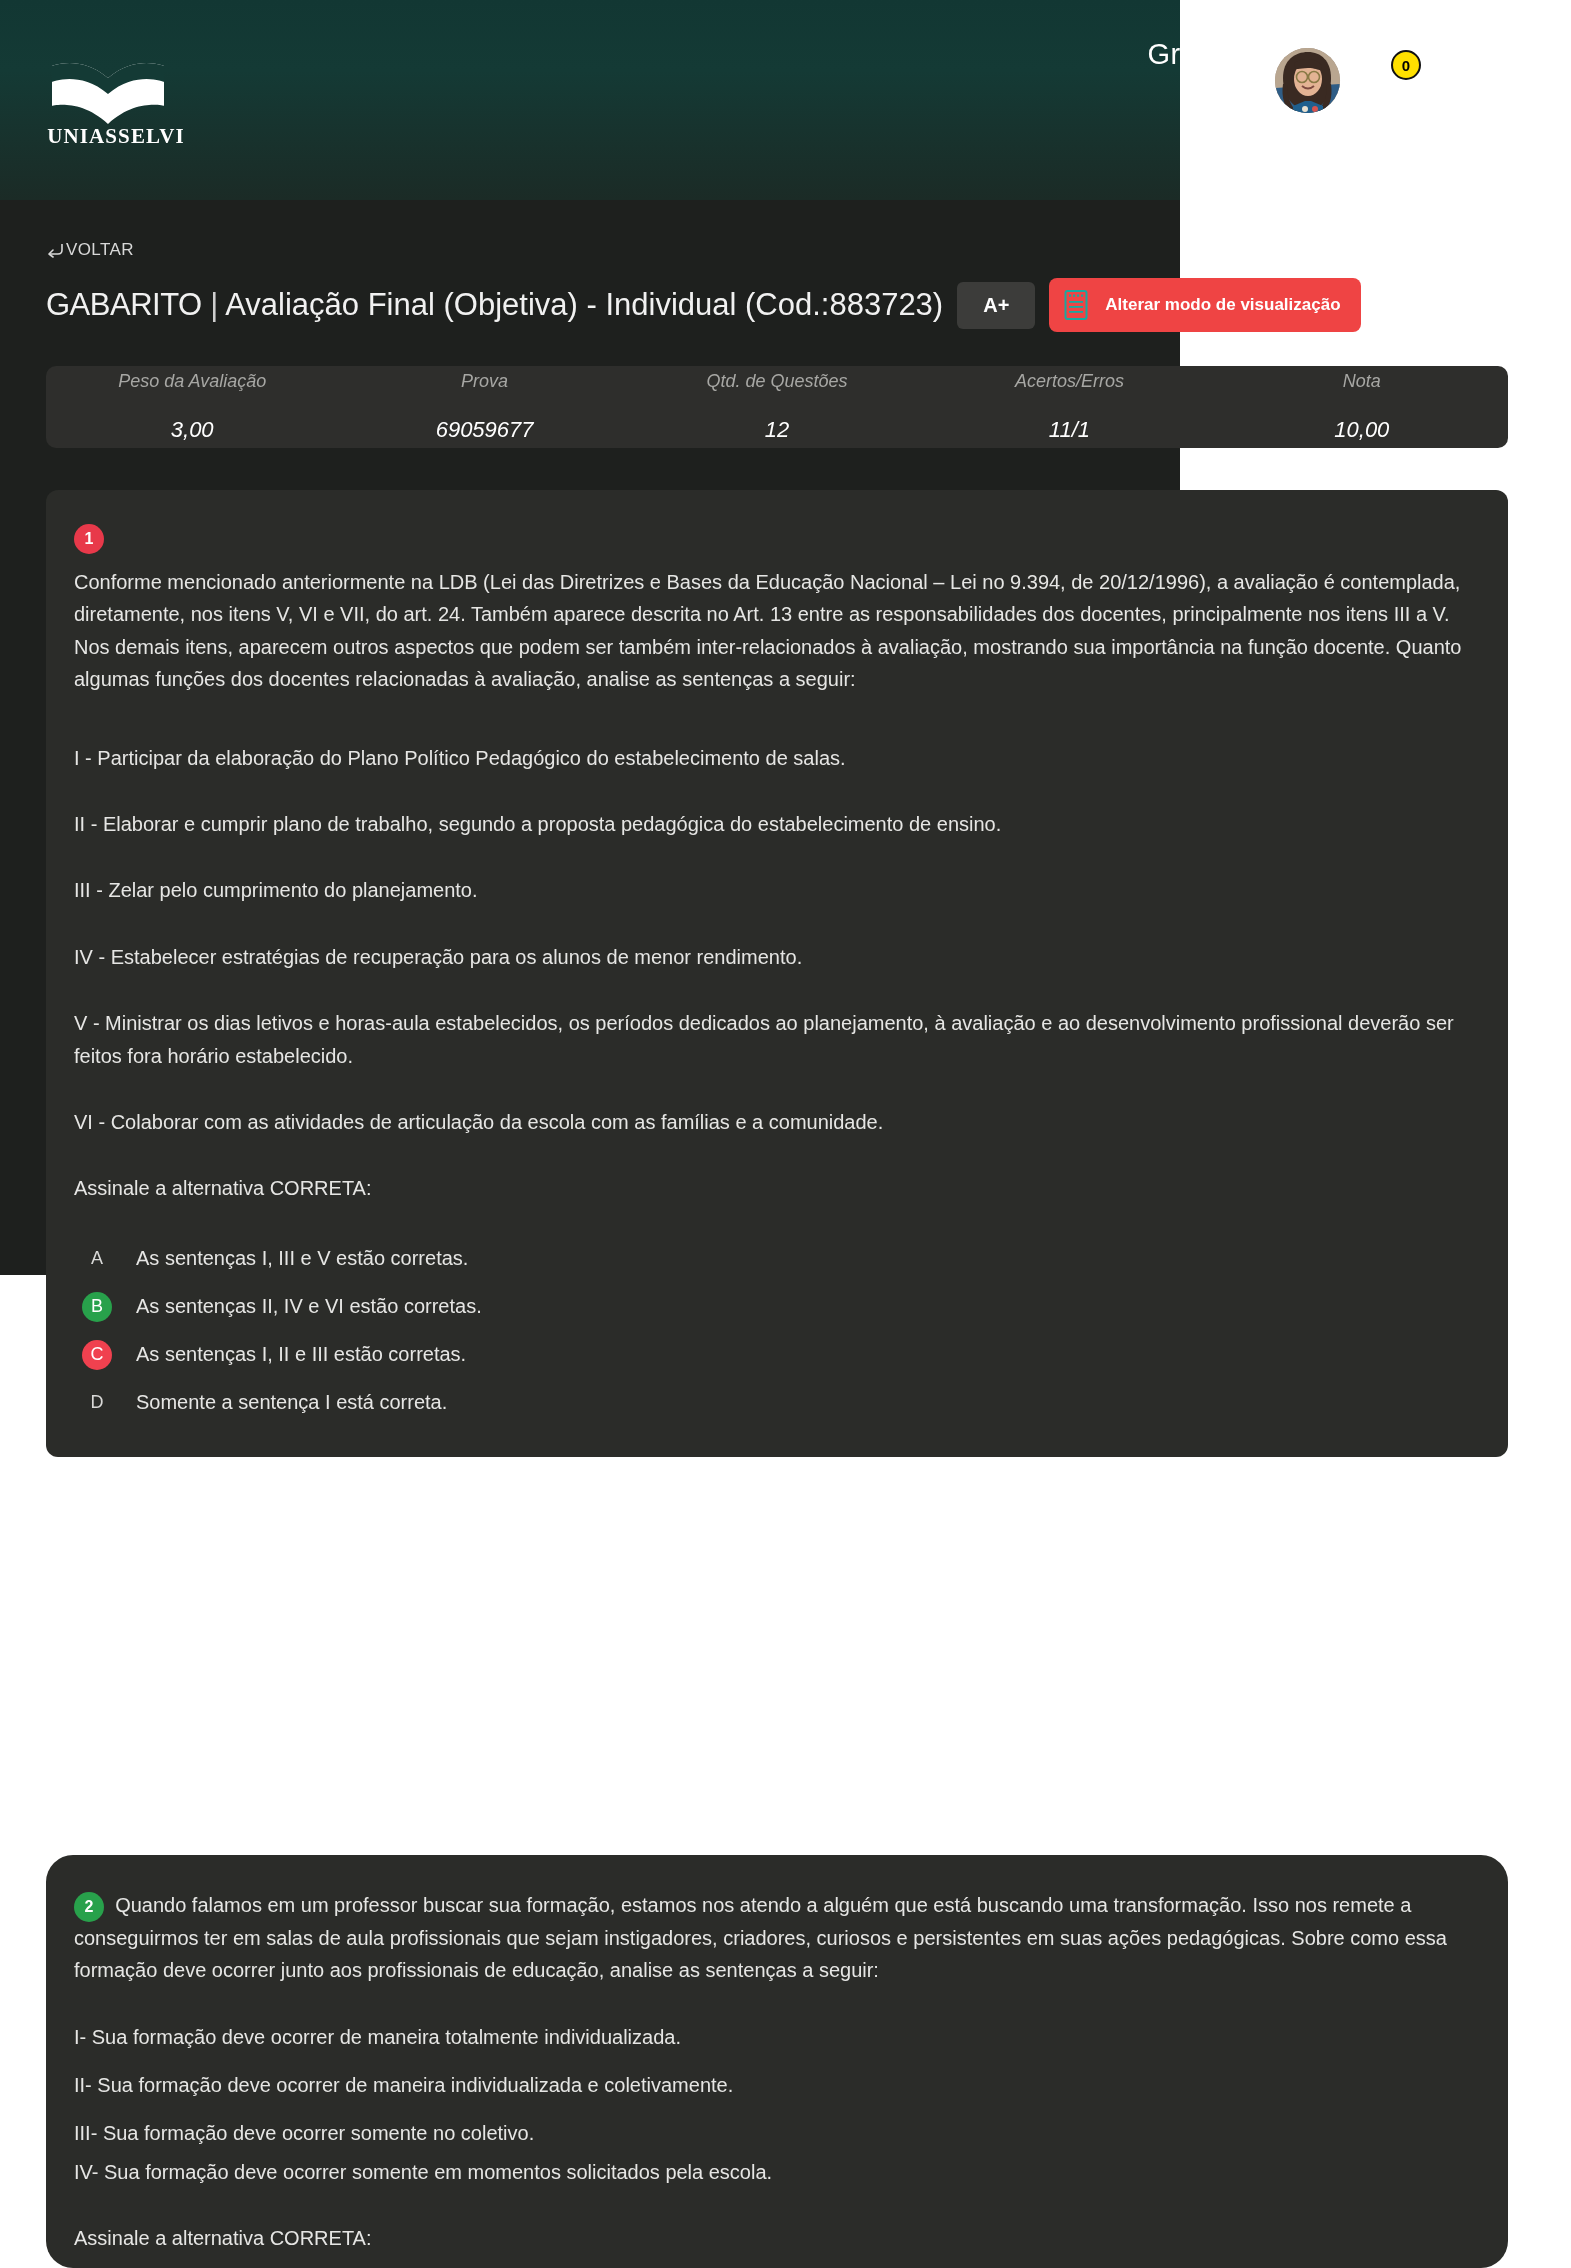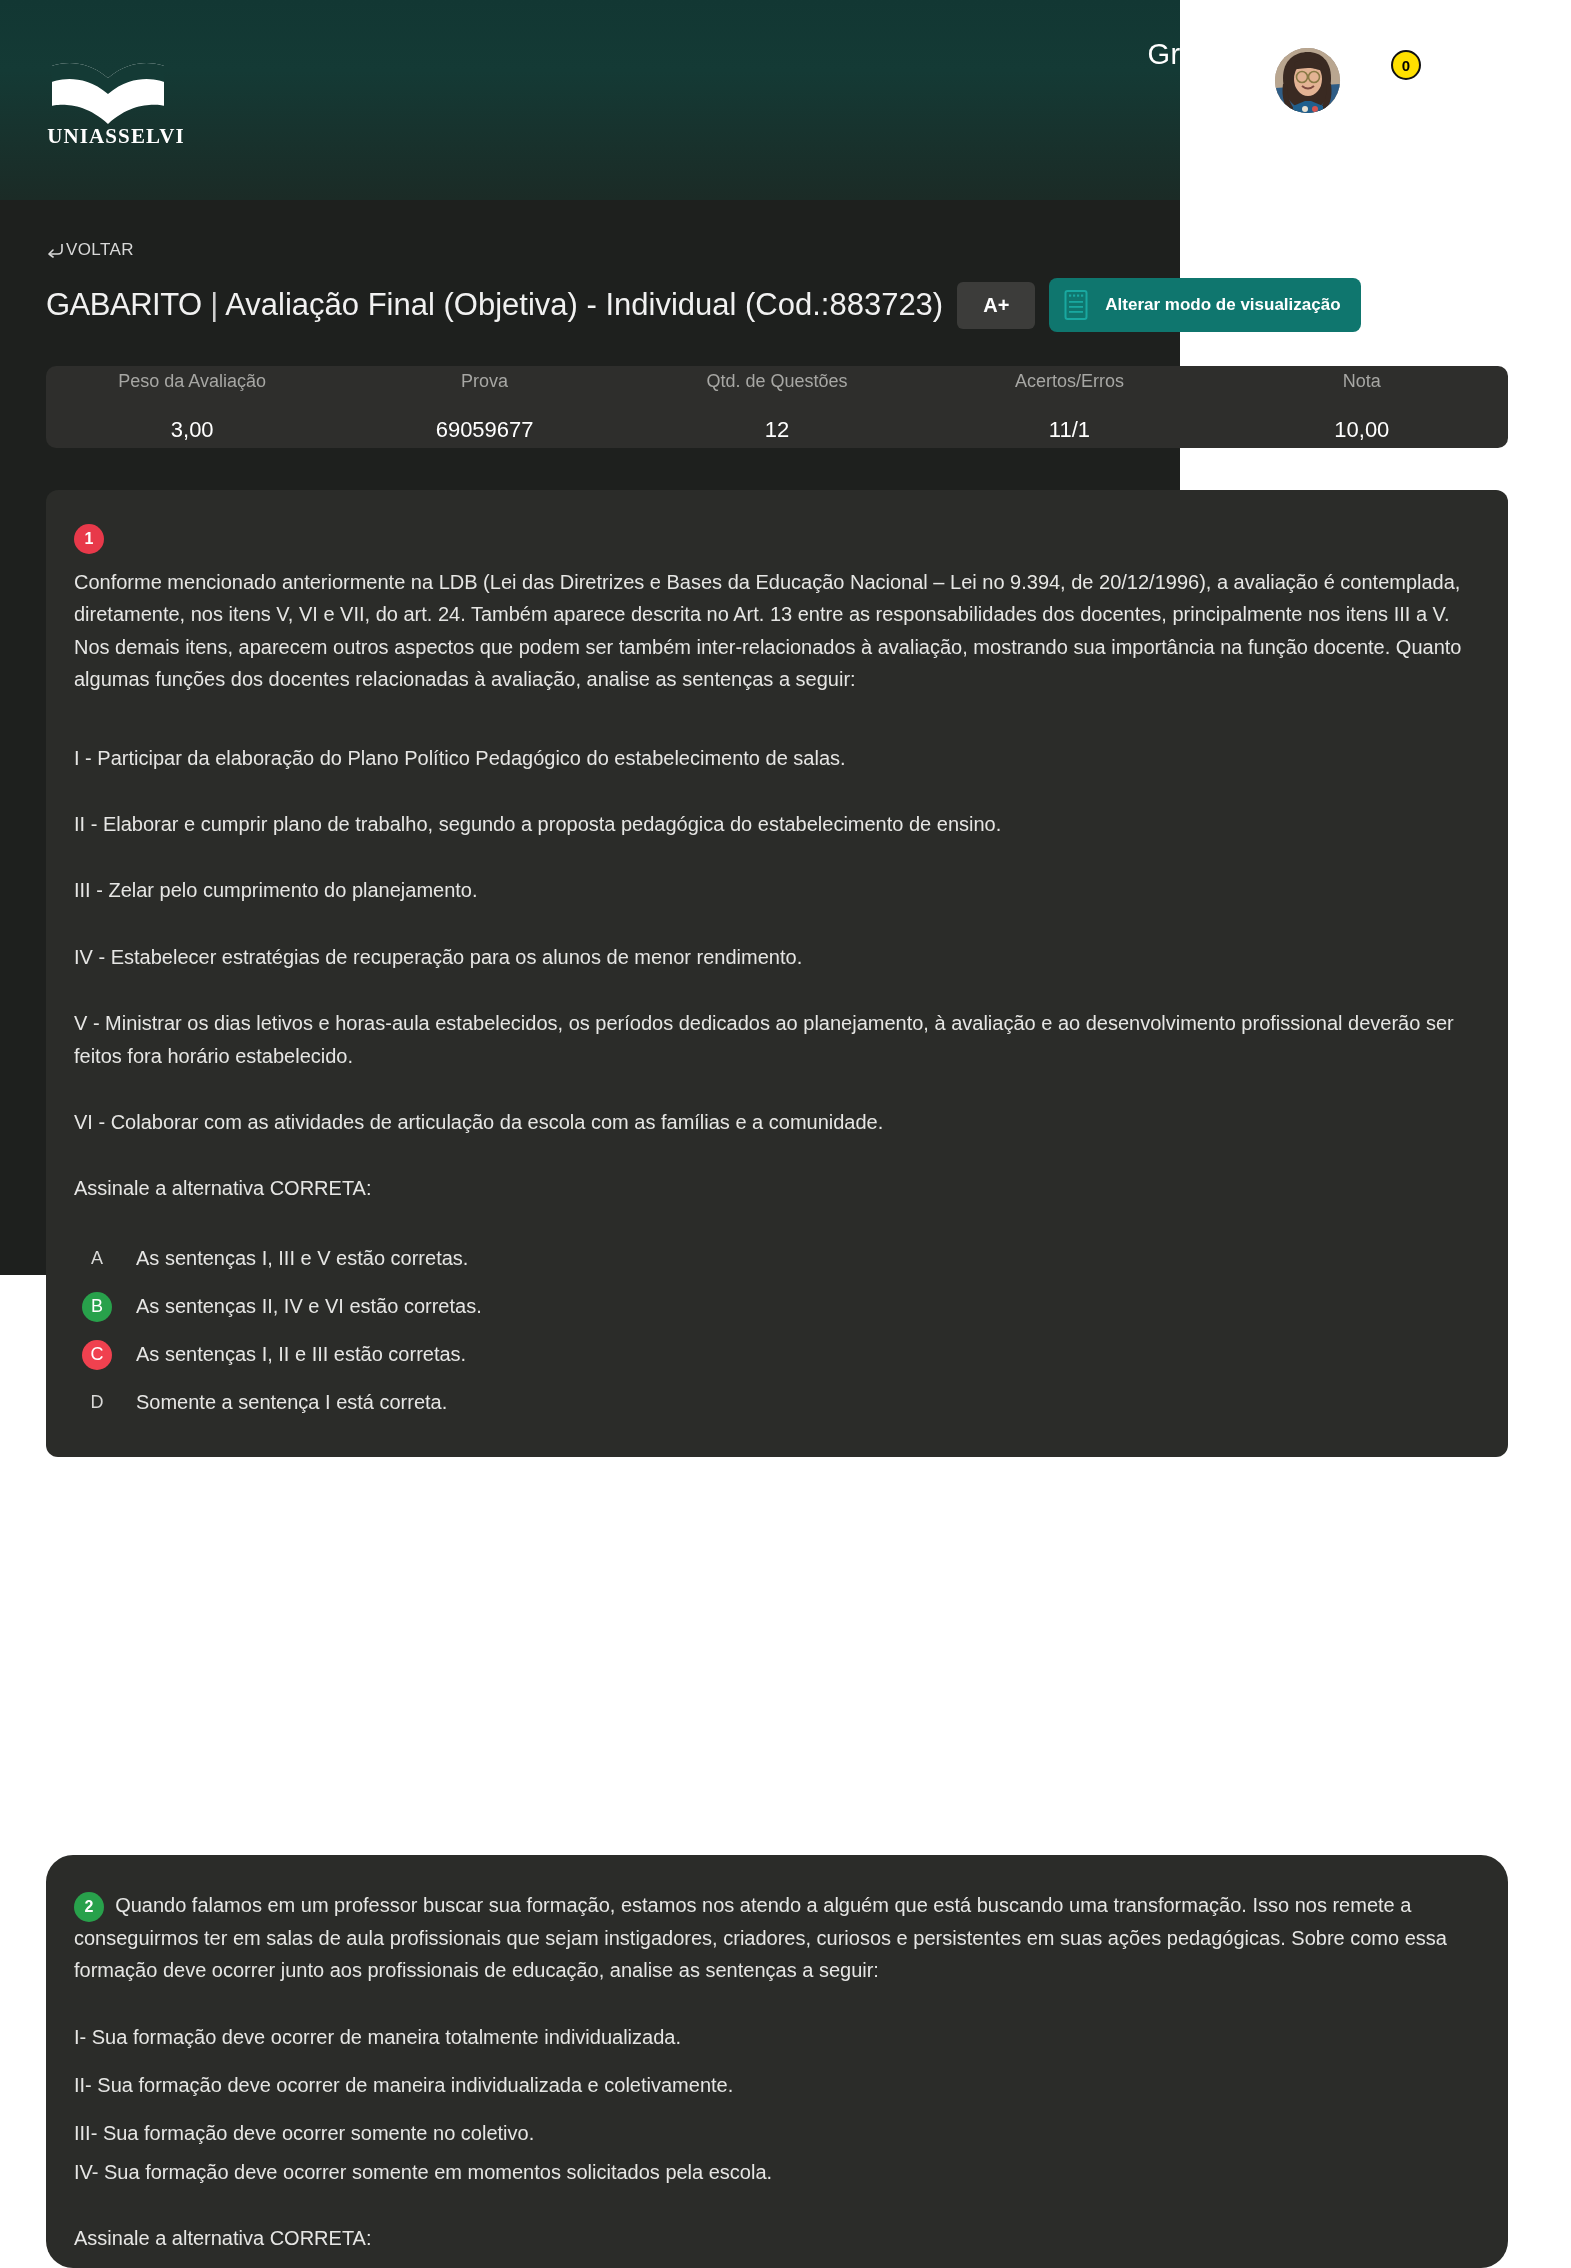--- a/index.html
+++ b/index.html
@@ -79,34 +79,34 @@
     display:flex; align-items:center; gap:14px;
   }
   .title-text { font-size:31px; color:#f1f1f1; font-weight:300; white-space:nowrap; }
   .title-text b { font-family:"Liberation Sans", sans-serif; font-weight:normal; letter-spacing:-.5px; }
   .title-text .sep { color:#cfcfcf; font-weight:300; }
   .btn-aplus {
     background:#3c3c3a; color:#fff; font-size:20px; font-weight:bold;
     border:none; border-radius:6px; padding:12px 26px; cursor:pointer;
   }
   .btn-mode {
-    background:#0f766e; color:#fff; font-size:17px; font-weight:bold;
+    background:#ef4444; color:#fff; font-size:17px; font-weight:bold;
     border:none; border-radius:8px; padding:11px 20px 11px 14px;
     display:flex; align-items:center; gap:16px; cursor:pointer;
     white-space:nowrap;
   }
   .btn-mode .doc-ico { width:26px; height:32px; display:block; }
 
   
   .stats {
     position:absolute; left:46px; top:366px; width:1462px; height:82px;
     background:#2e2e2c; border-radius:10px;
     display:flex; align-items:center;
   }
-  .stat { flex:1; text-align:center; }
+  .stat { flex:1; text-align:center;font-style:italic; }
   .stat-label { color:#a7a7a4; font-size:18px; font-weight:300; }
   .stat-value { color:#ffffff; font-size:22px; margin-top:25px; }
 
   
   .qcard {
     position:absolute; left:46px; width:1462px;
     background:#2b2c29; border-radius:12px;
     padding:34px 28px 30px 28px;
   }
   #q1 { top:490px; }

